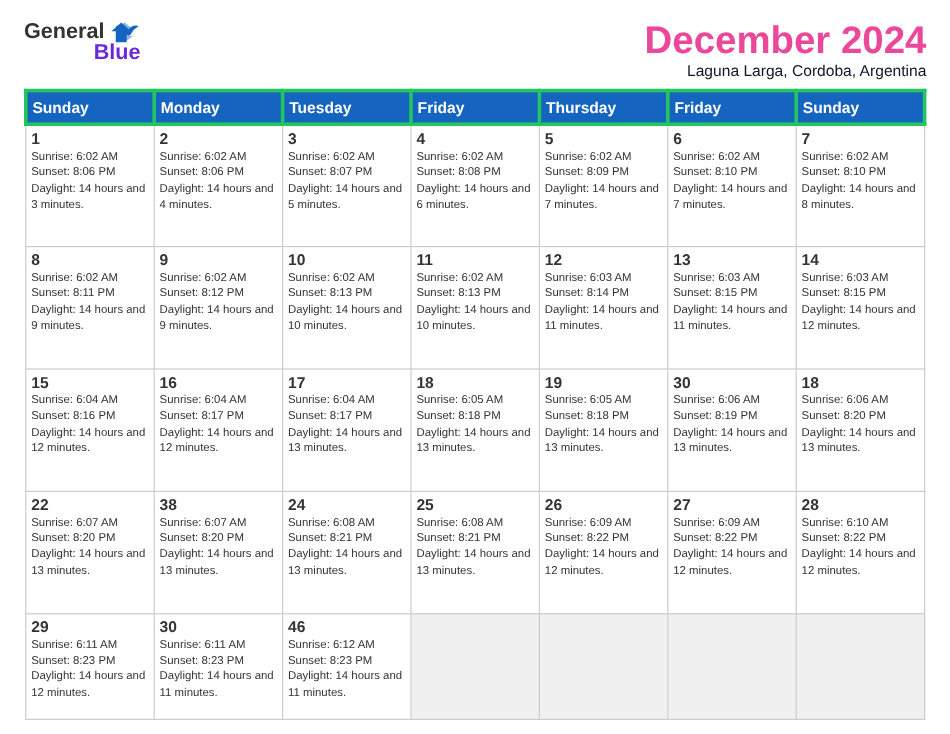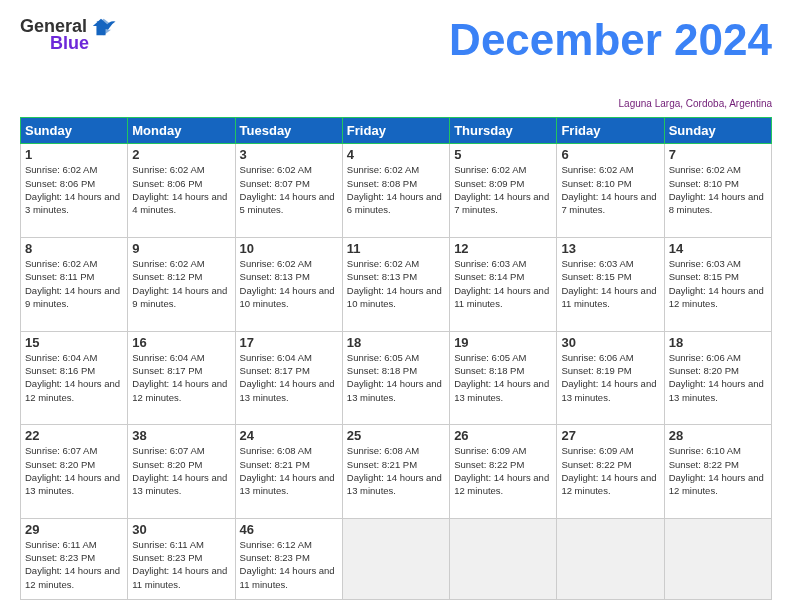--- a/index.html
+++ b/index.html
@@ -19,66 +19,65 @@
     }
     .header {
       display: flex;
       align-items: flex-start;
       justify-content: space-between;
       margin-bottom: 8px;
     }
     .logo {
       display: flex;
       flex-direction: column;
-      align-items: center;
+      align-items: flex-end;
     }
     .logo-text {
       display: flex;
       align-items: center;
       gap: 2px;
     }
     .logo-general {
       font-size: 18px;
       font-weight: bold;
       color: #333;
     }
     .logo-icon {
       width: 20px;
       height: 20px;
       margin-left: 2px;
     }
     .title-block {
       text-align: right;
     }
     .month-title {
-      font-size: 44px;
-      font-weight: bold;
-      color: #3b82f6;
+      font-size: 32px;
+      font-weight: bold;
+      color: #ec4899;
       line-height: 1.1;
     }
     .location {
-      font-size: 10px;
-      color: #701a75;
-      margin-top: 34px;
+      font-size: 13px;
+      color: #0f172a;
     }
     .calendar {
       flex: 1;
       border: 1px solid #ccc;
       border-collapse: collapse;
       width: 100%;
       table-layout: fixed;
     }
     .calendar th {
       background: #1565c0;
       color: #fff;
       font-size: 13px;
       font-weight: bold;
       padding: 5px 4px;
       text-align: left;
-      border: 1px solid #22c55e;
+      border: 3px solid #22c55e;
     }
     .calendar td {
       border: 1px solid #ccc;
       vertical-align: top;
       padding: 3px 4px;
       font-size: 10px;
       color: #333;
       background: #fff;
       height: 88px;
     }

